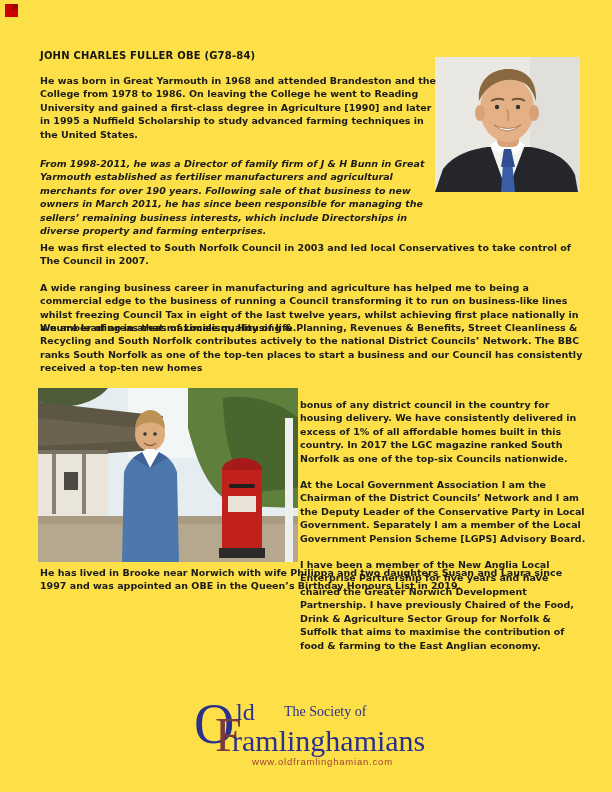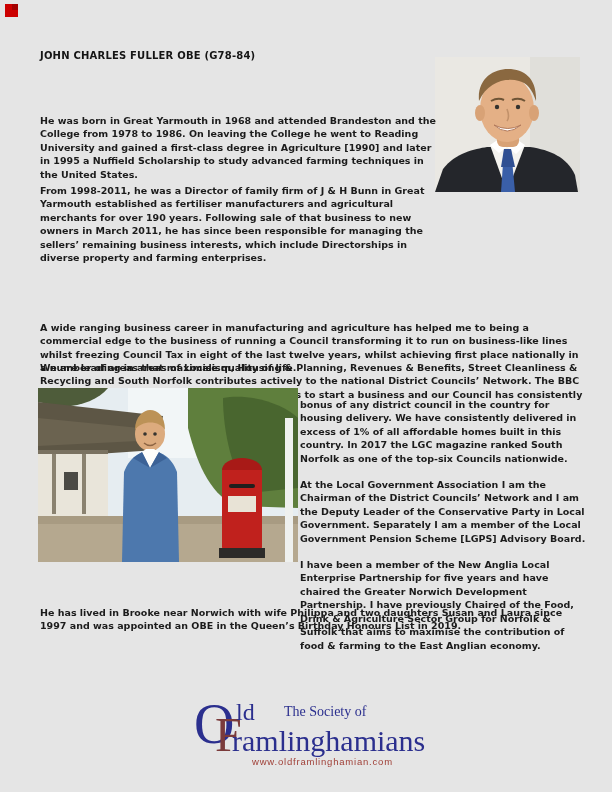--- a/index.html
+++ b/index.html
@@ -1,38 +1,38 @@
 <!DOCTYPE html>
 <html><head>
 <meta charset="utf-8">
 <style>
   html,body{margin:0;padding:0;background:#ffffff;}
   #page{
     position:relative;
     width:612px;height:792px;
-    background:#e5e5e5;
+    background:#fde047;
     overflow:hidden;
     font-family:"DejaVu Sans","Liberation Sans",sans-serif;
   }
   .corner-marker{
     position:absolute;left:5px;top:4px;width:13px;height:13px;
   }
   .doc-title{
     position:absolute;left:40px;top:50px;width:420px;
     font-size:10px;font-weight:700;color:#151515;letter-spacing:.2px;
   }
   .para{
     position:absolute;
     font-size:9.5px;font-weight:700;color:#1b1b1b;
-    line-height:13.4px;letter-spacing:0;margin-top:40px;
+    line-height:13.4px;letter-spacing:0;
   }
   .p-narrow{left:40px;width:398px;}
   .p-wide{left:40px;width:548px;}
   #p1{top:74px;}
-  #p2{top:144px;}
+  #p2{top:157px;font-style:italic;}
   #p3{top:241px;}
   #p4{top:281px;}
   #p5full{top:321px;}
   .right-col{
     position:absolute;left:300px;top:386px;width:288px;
   }
   .right-col .rc-para{
     position:static;display:block;
     font-size:9.5px;font-weight:700;color:#1b1b1b;line-height:13.4px;
     margin:12px 0 13px 0;
@@ -95,20 +95,21 @@
     <circle cx="62" cy="50" r="2.2" fill="#33322f"></circle>
     <circle cx="83" cy="50" r="2.2" fill="#33322f"></circle>
 
     <path d="M72,52 q3,8 0,12" stroke="#c2916a" stroke-width="1.6" fill="none"></path>
 
     <path d="M59,68 q13,12 27,0 q-13,7 -27,0 Z" fill="#ffffff" stroke="#b2795a" stroke-width="1"></path>
   </svg>
 
   <div id="p1" class="para p-narrow">He was born in Great Yarmouth in 1968 and attended Brandeston and the College from 1978 to 1986.  On leaving the College he went to Reading University and gained a first-class degree in Agriculture [1990] and later in 1995 a Nuffield Scholarship to study advanced farming techniques in the United States.</div>
   <div id="p2" class="para p-narrow">From 1998-2011, he was a Director of family firm of J &amp; H Bunn in Great Yarmouth established as fertiliser manufacturers and agricultural merchants for over 190 years. Following sale of that business to new owners in March 2011, he has since been responsible for managing the sellers’ remaining business interests, which include Directorships in diverse property and farming enterprises.</div>
+  <div id="p3" class="para p-wide">He was first elected to South Norfolk Council in 2003 and led local Conservatives to take control of The Council in 2007.</div>
   <div id="p4" class="para p-wide">A wide ranging business career in manufacturing and agriculture has helped me to being a commercial edge to the business of running a Council transforming it to run on business-like lines whilst freezing Council Tax in eight of the last twelve years, whilst achieving first place nationally in a number of areas that maximise quality of life.</div>
   <div id="p5full" class="para p-wide">We are leading in areas of Localism, Housing &amp; Planning,  Revenues &amp; Benefits, Street Cleanliness &amp; Recycling and South Norfolk contributes actively to the national District Councils’ Network.   The BBC ranks South Norfolk as one of the top-ten places to start a business and our Council has consistently received a top-ten new homes</div>
 
   <svg id="outdoor" class="photo" width="260" height="174" viewBox="0 0 260 174">
     <rect width="260" height="174" fill="#e6edf1"></rect>
 
     <rect x="90" y="0" width="90" height="70" fill="#f2f6f7"></rect>
 
     <path d="M150,0 L260,0 L260,120 L200,118 C175,110 160,80 150,40 Z" fill="#5f7f3d"></path>
     <path d="M185,10 C210,5 245,15 260,30 L260,100 L210,105 C195,85 185,45 185,10 Z" fill="#49662f"></path>

